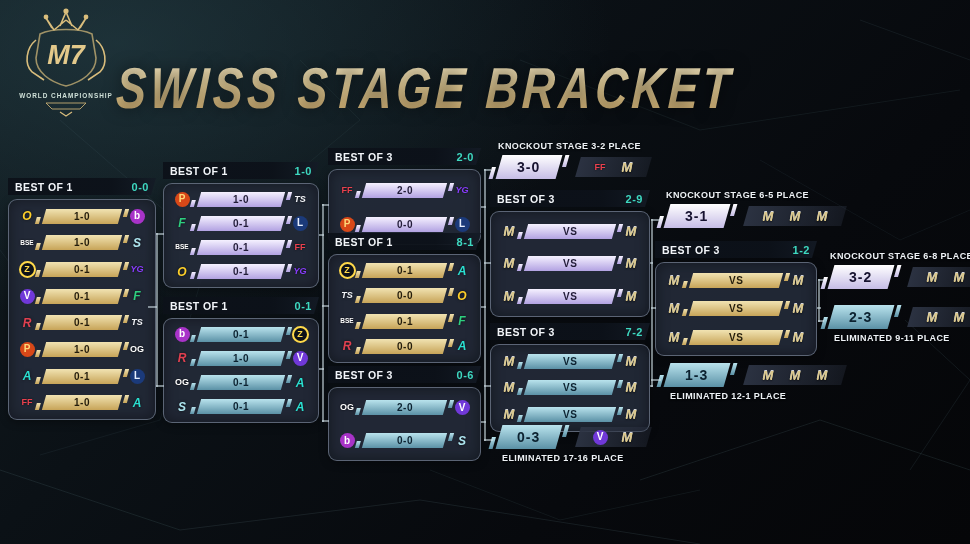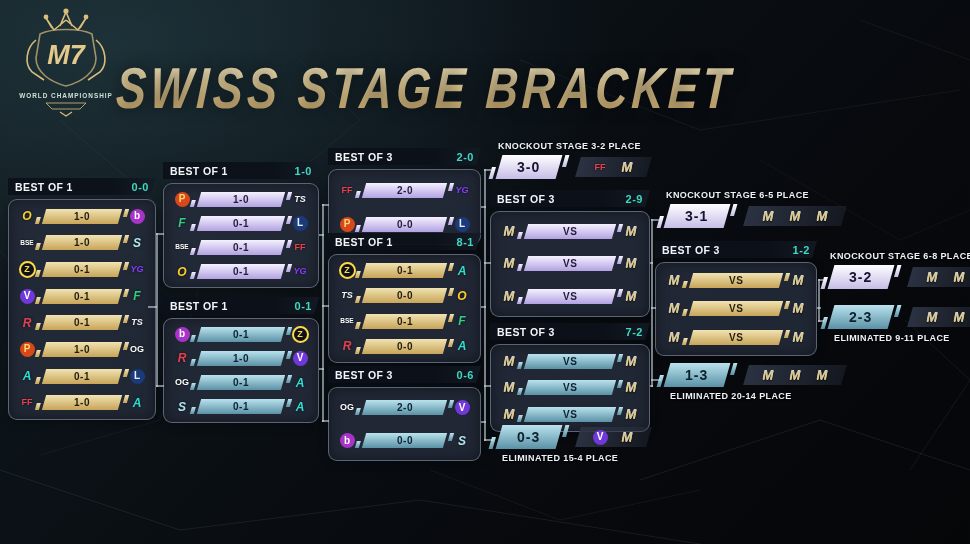--- a/index.html
+++ b/index.html
@@ -646,41 +646,41 @@
               <span class="mark m1" style="color: rgb(220, 201, 140);">M</span>
             </span>
             <span class="logo shape-glyph mp">
               <span class="mark m1" style="color: rgb(220, 201, 140);">M</span>
             </span>
           </span>
       </div>
     </div>
 
     <div class="ko below" id="k-e1214">
-      <div class="ko-label">ELIMINATED 20-14 PLACE</div>
+      <div class="ko-label">ELIMINATED 12-1 PLACE</div>
       <div class="ko-row">
           <span class="badge b-teal big">
             <b>1-3</b>
           </span>
         <span class="ko-bar">
             <span class="logo shape-glyph mp">
               <span class="mark m1" style="color: rgb(220, 201, 140);">M</span>
             </span>
             <span class="logo shape-glyph mp">
               <span class="mark m1" style="color: rgb(220, 201, 140);">M</span>
             </span>
             <span class="logo shape-glyph mp">
               <span class="mark m1" style="color: rgb(220, 201, 140);">M</span>
             </span>
           </span>
       </div>
     </div>
 
     <div class="ko below" id="k-e1516">
-      <div class="ko-label">ELIMINATED 15-4 PLACE</div>
+      <div class="ko-label">ELIMINATED 17-16 PLACE</div>
       <div class="ko-row">
           <span class="badge b-teal big">
             <b>0-3</b>
           </span>
         <span class="ko-bar">
             <span class="logo shape-circle">
               <span class="mark m1" style="color: rgb(255, 255, 255); background: rgb(112, 56, 216);">V</span>
             </span>
             <span class="logo shape-glyph mp">
               <span class="mark m1" style="color: rgb(220, 201, 140);">M</span>

